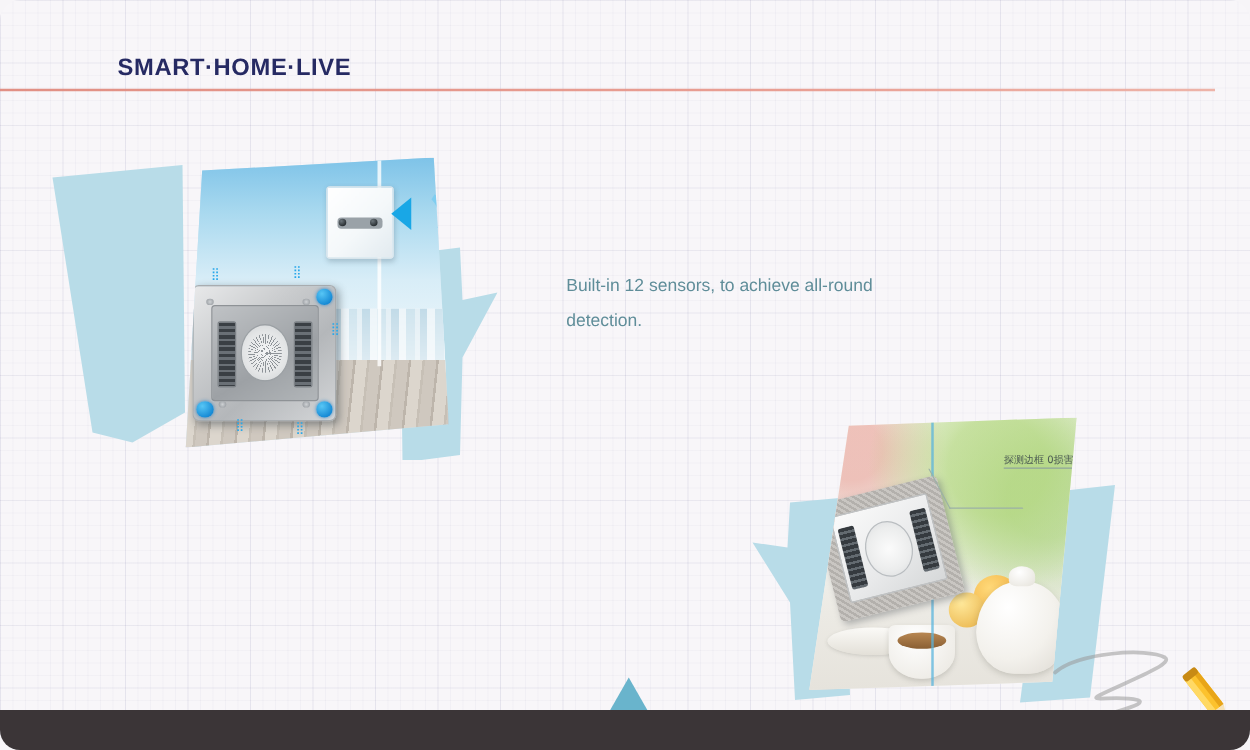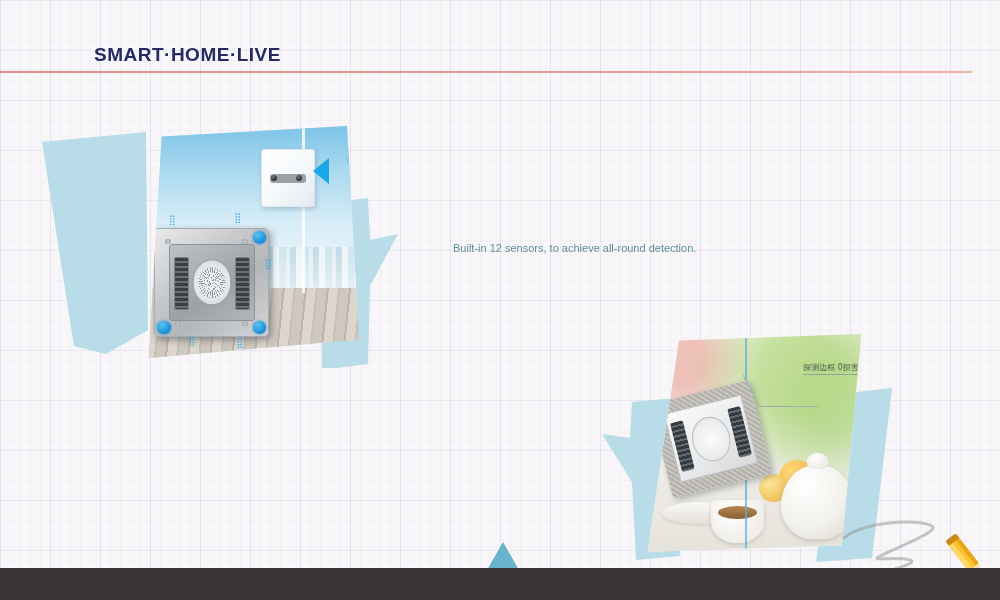--- a/index.html
+++ b/index.html
@@ -11,20 +11,21 @@
   }
   #slide{
     position:absolute;left:0;top:0;width:1000px;height:600px;overflow:hidden;
     background-color:#f8f6f9;
     background-image:
       linear-gradient(to right, rgba(150,150,185,.13) 1px, transparent 1px),
       linear-gradient(to bottom, rgba(150,150,185,.10) 1px, transparent 1px),
       linear-gradient(to right, rgba(150,150,185,.07) 1px, transparent 1px),
       linear-gradient(to bottom, rgba(150,150,185,.06) 1px, transparent 1px);
     background-size:50px 50px,50px 50px,10px 10px,10px 10px;
+    border-radius:16px;
   }
   
   #title{
     position:absolute;left:94px;top:44px;
     font-size:19px;font-weight:bold;letter-spacing:.5px;
     color:#262a63;white-space:nowrap;
   }
   #rule{
     position:absolute;left:0;top:71px;width:972px;height:2px;
     background:linear-gradient(to right,#e08a7e 0%,#e89a8e 65%,#edb0a4 100%);
@@ -207,21 +208,21 @@
     font-family:"DejaVu Sans",sans-serif;
     border-bottom:1px solid #8fa49a;padding-bottom:1px;text-align:center;
   }
   .zh-leader{
     position:absolute;right:25%;top:19%;width:24%;height:14%;
     border-left:1px solid #9bb0a6;border-bottom:1px solid #9bb0a6;
     transform:skewX(28deg);
   }
   
   .body-text{
-    position:absolute;color:#5f8d99;font-size:11px;line-height:28px;margin-top:20px;
+    position:absolute;color:#5f8d99;font-size:14px;line-height:28px;
   }
   #text1{left:453px;top:214px;width:300px;}
   #text2{left:238px;top:424px;width:310px;}
   
   #footer-bar{
     position:absolute;left:0;bottom:0;width:1000px;height:32px;
     background:#3b3537;
   }
   #footer-triangle{
     position:absolute;left:487px;bottom:30px;width:0;height:0;

